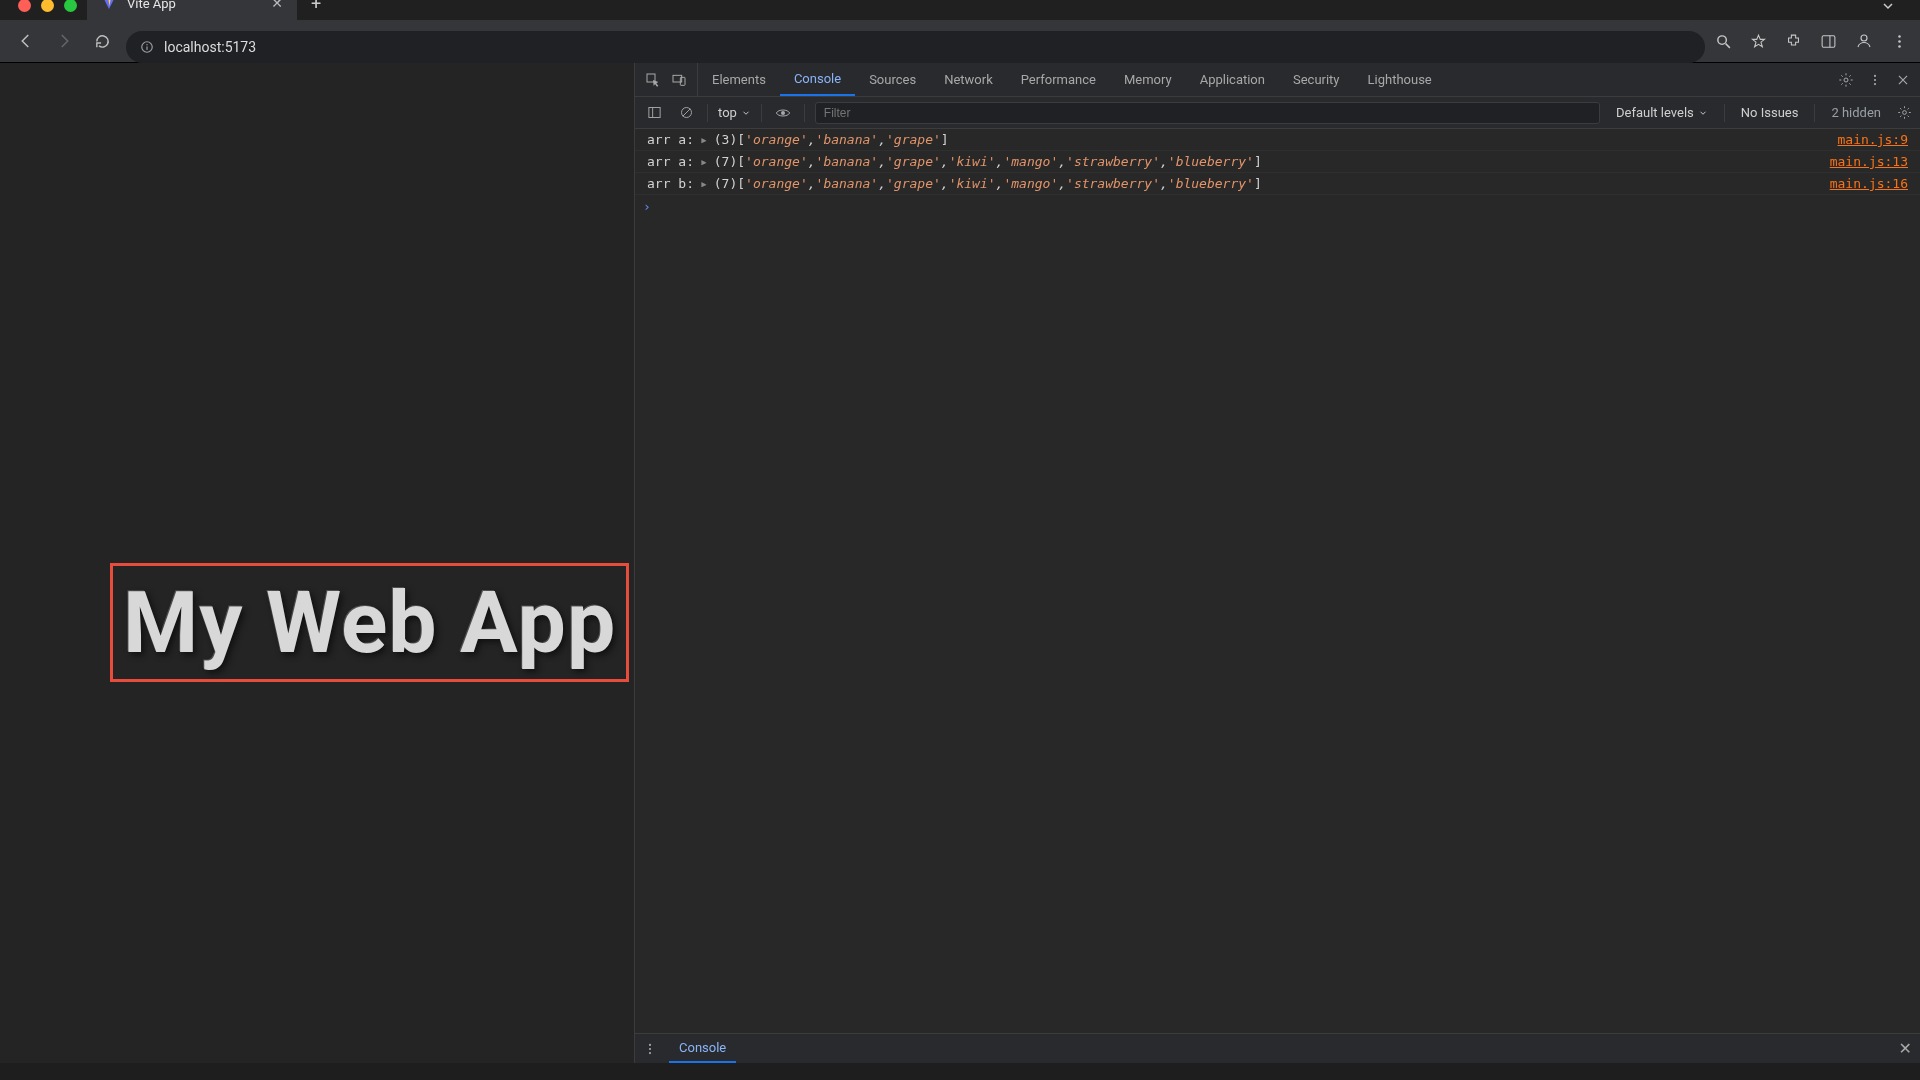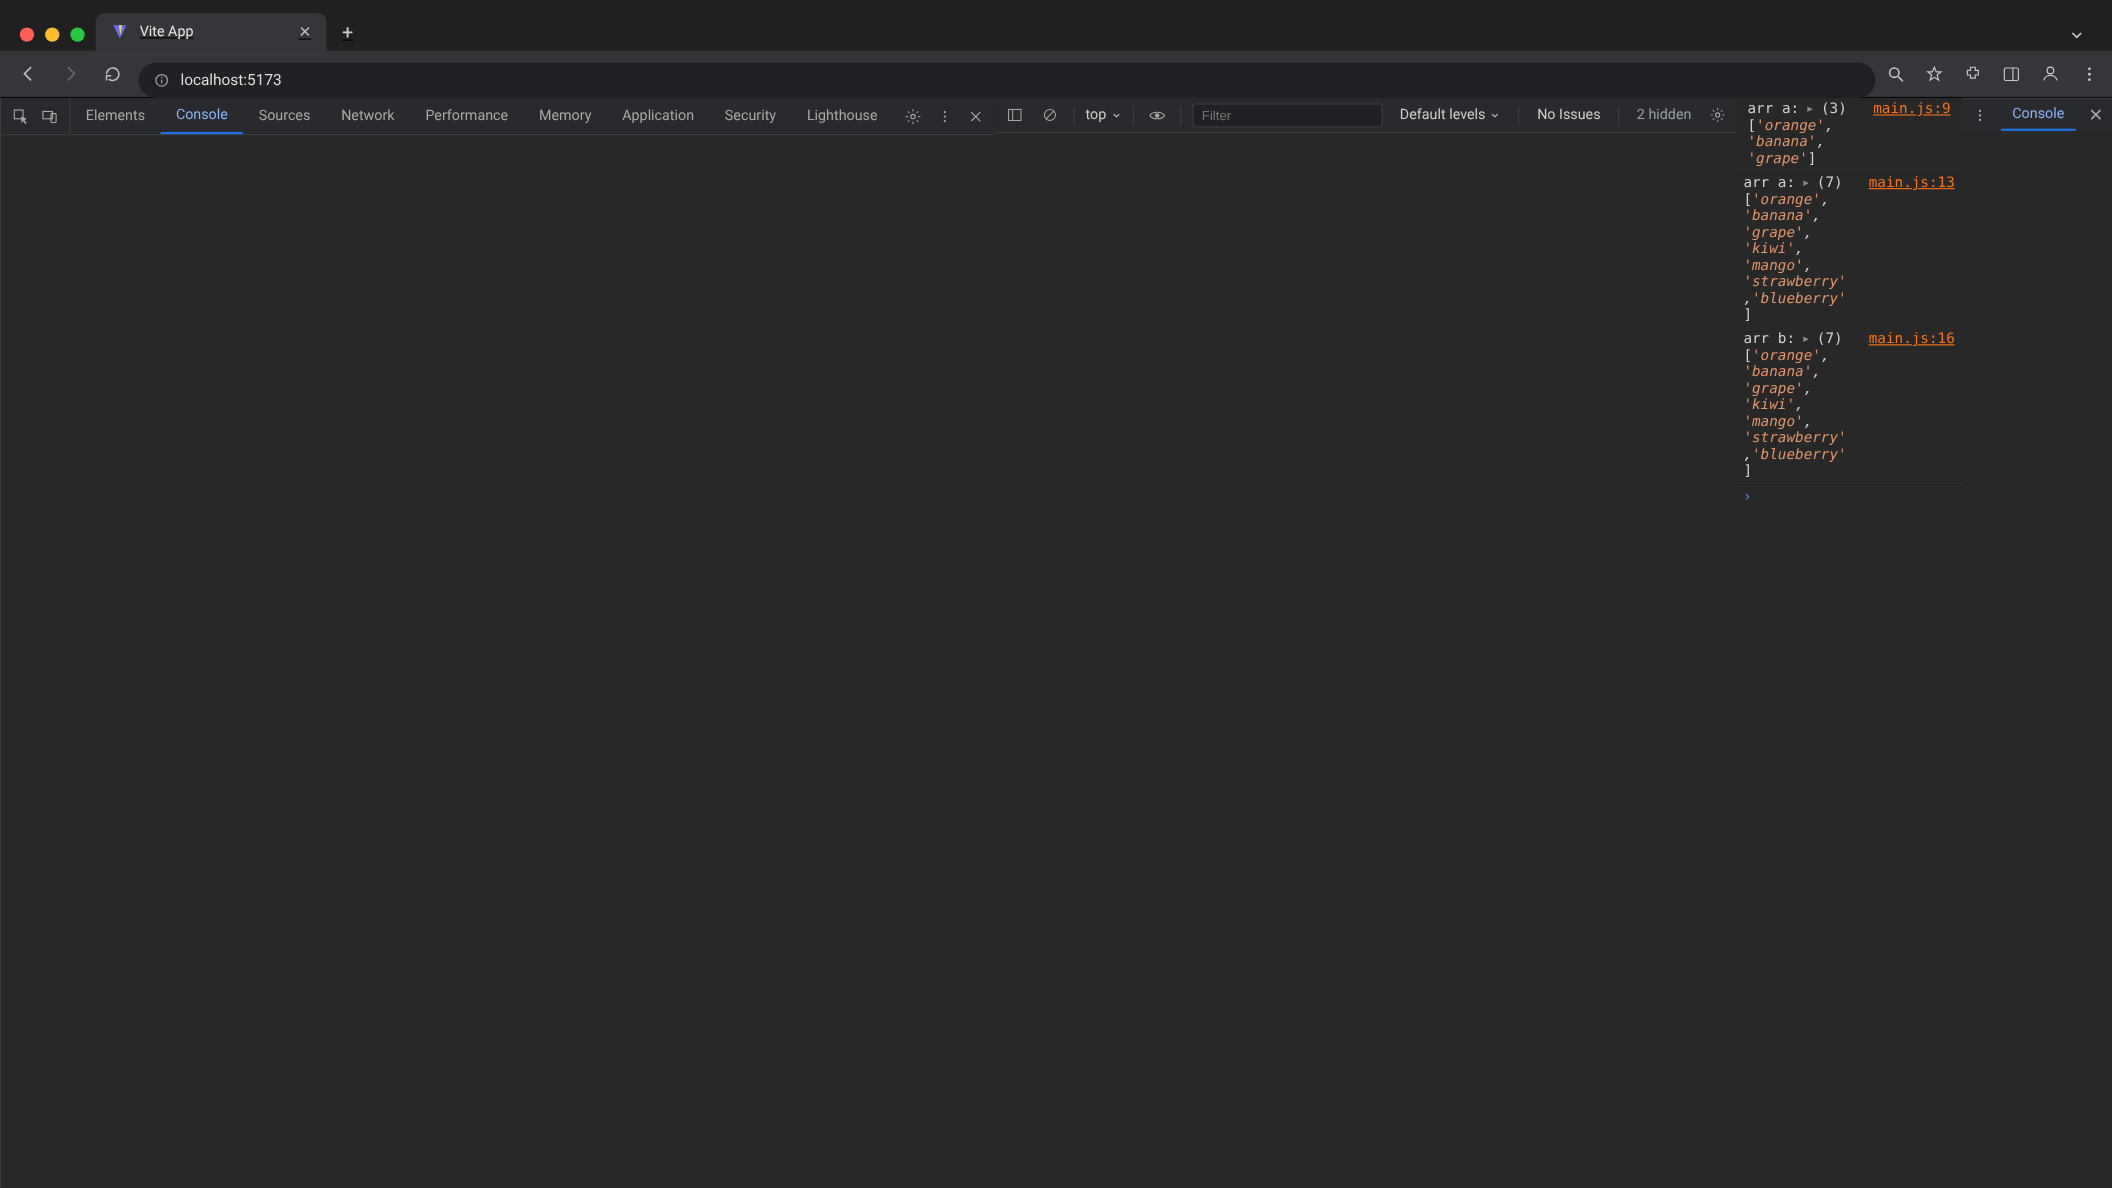--- a/index.html
+++ b/index.html
@@ -1,20 +1,20 @@
 <!DOCTYPE html>
 <html><head>
 <meta charset="utf-8">
 <style>
   * { margin: 0; padding: 0; box-sizing: border-box; }
   html, body { width: 1920px; height: 1080px; overflow: hidden; font-family: -apple-system, "Segoe UI", Roboto, sans-serif; background: #1e1e1e; }
 
   
   .browser-chrome { background: #2b2b2b; border-bottom: 1px solid #000; }
-  .tab-strip { height: 46px; display: flex; align-items: flex-end; padding: 0 10px; background: #202020; text-decoration: underline; }
+  .tab-strip { height: 20px; display: flex; align-items: flex-end; padding: 0 10px; background: #202020; }
   .traffic-lights { display: flex; gap: 10px; align-items: center; padding: 0 10px 8px 8px; }
   .dot { width: 13px; height: 13px; border-radius: 50%; }
   .dot.red { background: #ff5f57; }
   .dot.yellow { background: #febc2e; }
   .dot.green { background: #28c840; }
   .tab { display: flex; align-items: center; gap: 10px; background: #35363a; height: 34px; padding: 0 14px; border-radius: 8px 8px 0 0; min-width: 210px; color: #e6e6e6; font-size: 13px; }
   .tab .favicon { width: 16px; height: 16px; }
   .tab .close { margin-left: auto; color: #bbb; font-size: 14px; cursor: pointer; }
   .new-tab { color: #ccc; font-size: 18px; padding: 0 14px 6px; cursor: pointer; }
   .chevdown { margin-left: auto; color: #ccc; padding: 0 14px 6px; cursor: pointer; }
@@ -31,21 +31,21 @@
   .main-split { display: flex; height: calc(1080px - 80px); }
   .page-viewport { width: 634px; background: #242424; position: relative; }
   .page-heading {
     position: absolute; left: 110px; top: 500px;
     font-size: 86px; font-weight: 700; color: #d8d8d8;
     border: 3px solid #e74c3c; padding: 6px 10px;
     text-shadow: 3px 3px 6px #111, -1px -1px 0 #555;
     letter-spacing: 1px;
   }
 
-  .devtools { flex: 1; display: flex; flex-direction: row; background: #282828; border-left: 1px solid #3c3c3c; font-size: 13px; color: #cfcfcf; }
+  .devtools { flex: 1; display: flex; flex-direction: column; background: #282828; border-left: 1px solid #3c3c3c; font-size: 13px; color: #cfcfcf; }
 
   
   .dt-tabs { display: flex; align-items: center; height: 34px; border-bottom: 1px solid #3c3c3c; background: #292a2d; }
   .dt-tabs .left-ctrls { display: flex; gap: 10px; padding: 0 10px; align-items: center; border-right: 1px solid #3c3c3c; height: 100%; }
   .dt-tab { padding: 0 14px; height: 100%; display: flex; align-items: center; color: #a8a8a8; cursor: pointer; }
   .dt-tab.active { color: #8ab4f8; border-bottom: 2px solid #1a73e8; }
   .dt-tabs .right-ctrls { margin-left: auto; display: flex; gap: 14px; padding: 0 10px; align-items: center; color: #a8a8a8; }
   .dt-tabs .right-ctrls > * { cursor: pointer; }
 
   
@@ -171,20 +171,23 @@
             <circle cx="12" cy="12" r="1.8" fill="currentColor"></circle>
             <circle cx="12" cy="19" r="1.8" fill="currentColor"></circle>
           </svg>
         </span>
     </div>
   </div>
 </div>
 
 <div class="main-split">
 
+  <div class="page-viewport">
+    <h1 class="page-heading">My Web App</h1>
+  </div>
 
   <div class="devtools">
 
     <div class="dt-tabs">
       <div class="left-ctrls">
         <span>
             <svg width="16" height="16" viewBox="0 0 24 24">
               <rect x="3" y="3" width="12" height="12" stroke="#a8a8a8" stroke-width="1.5" fill="none"></rect>
               <path d="M12 12l8 3-3 2 3 4-2 1-3-4-2 3z" fill="#a8a8a8"></path>
             </svg>

